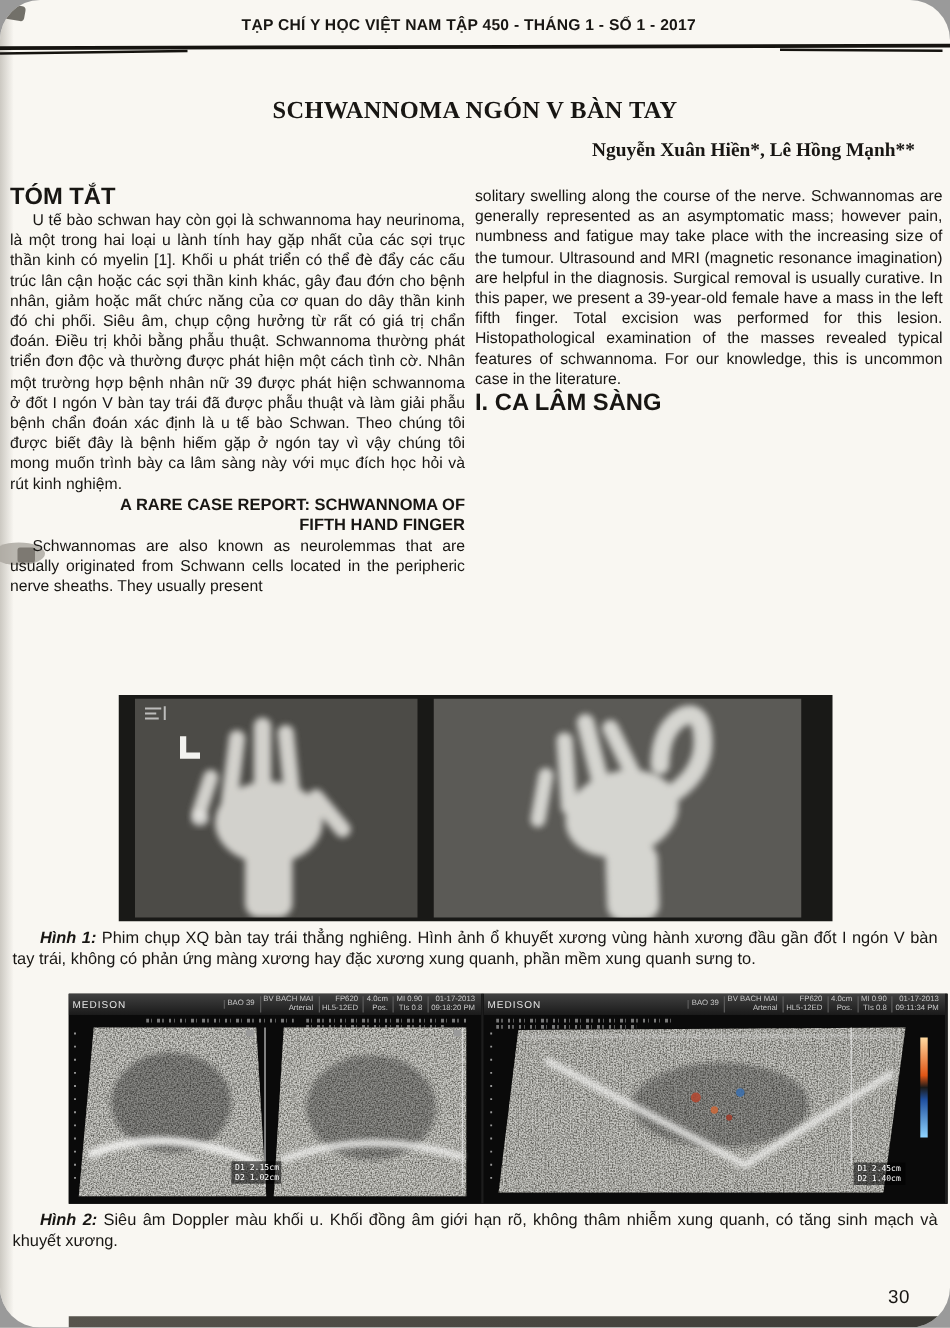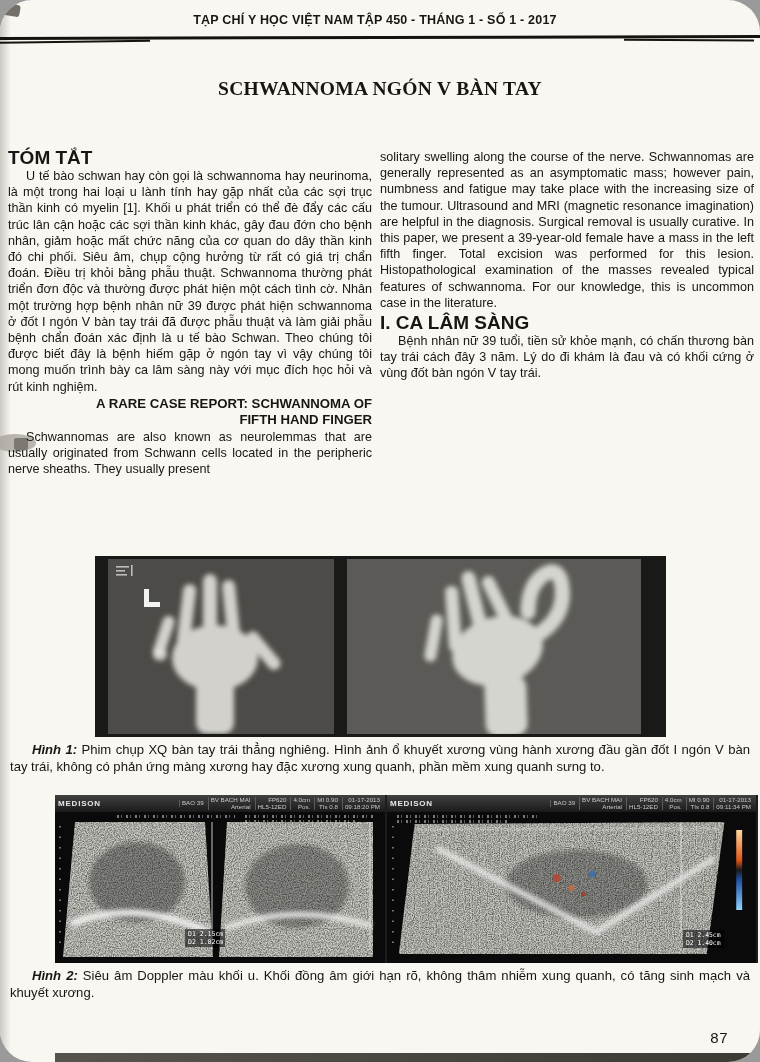--- a/index.html
+++ b/index.html
@@ -47,21 +47,21 @@
   .cap1{top:741px;}
   .cap2{top:967px;}
   .cap-label{font-weight:bold;font-style:italic;}
   
   .fig2{position:absolute;top:795px;left:55px;width:703px;height:168px;display:flex;background:#070707;}
   .us-panel{position:relative;background:#0a0a0a;border-right:2px solid #1d1d1d;overflow:hidden;}
   .us-panel.left{width:330px;}
   .us-panel.right{flex:1;}
   .us-head{position:absolute;top:0;left:0;right:0;height:17px;display:flex;align-items:center;
            padding:0 3px;gap:2px;background:linear-gradient(#414141,#1a1a1a);}
-  .us-brand{font-size:8px;font-weight:bold;color:#e6e6e6;letter-spacing:.8px;margin-right:auto;}
+  .us-brand{font-size:8px;font-weight:normal;color:#e6e6e6;letter-spacing:.8px;margin-right:auto;}
   .us-cell{font-size:6.2px;line-height:6.6px;color:#c9c9c9;text-align:right;border-left:1px solid #5a5a5a;
            padding:0 2px;white-space:nowrap;}
   .us-cell span{display:block;}
   .us-img{position:absolute;left:2px;right:2px;top:17px;bottom:2px;}
   .us-img svg{width:100%;height:100%;display:block;}
   .micro{position:absolute;height:3px;opacity:.75;
          background:repeating-linear-gradient(90deg,#9d9d9d 0 2px,transparent 2px 4px,#787878 4px 5px,transparent 5px 9px);}
   .us-text{font-family:"DejaVu Sans Mono",monospace;}
   
   .pageno{position:absolute;top:1029px;right:32px;font-size:15px;letter-spacing:.5px;}
@@ -77,33 +77,33 @@
   <div class="margin-smudge-inner"></div>
 
   <div class="journal-header">TẠP CHÍ Y HỌC VIỆT NAM TẬP 450 - THÁNG 1 - SỐ 1 - 2017</div>
   <div class="header-rule"></div>
 
   <h1 class="title">
     <br>
     <span>SCHWANNOMA NGÓN V BÀN TAY</span>
   </h1>
 
+  <div class="authors">Nguyễn Xuân Hiền*, Lê Hồng Mạnh**</div>
 
   <div class="columns">
     <div class="col left">
       <h2 class="sec" style="margin-top:0">TÓM TẮT</h2>
       <p class="indent">U tế bào schwan hay còn gọi là schwannoma hay neurinoma, là một trong hai loại u lành tính hay gặp nhất của các sợi trục thần kinh có myelin [1]. Khối u phát triển có thể đè đẩy các cấu trúc lân cận hoặc các sợi thần kinh khác, gây đau đớn cho bệnh nhân, giảm hoặc mất chức năng của cơ quan do dây thần kinh đó chi phối. Siêu âm, chụp cộng hưởng từ rất có giá trị chẩn đoán. Điều trị khỏi bằng phẫu thuật. Schwannoma thường phát triển đơn độc và thường được phát hiện một cách tình cờ. Nhân một trường hợp bệnh nhân nữ 39 được phát hiện schwannoma ở đốt I ngón V bàn tay trái đã được phẫu thuật và làm giải phẫu bệnh chẩn đoán xác định là u tế bào Schwan. Theo chúng tôi được biết đây là bệnh hiếm gặp ở ngón tay vì vậy chúng tôi mong muốn trình bày ca lâm sàng này với mục đích học hỏi và rút kinh nghiệm.</p>
       <div class="subt">A RARE CASE REPORT: SCHWANNOMA OF</div>
       <div class="subt">FIFTH HAND FINGER</div>
       <p class="indent">Schwannomas are also known as neurolemmas that are usually originated from Schwann cells located in the peripheric nerve sheaths. They usually present</p>
     </div>
     <div class="col right">
       <p>solitary swelling along the course of the nerve. Schwannomas are generally represented as an asymptomatic mass; however pain, numbness and fatigue may take place with the increasing size of the tumour. Ultrasound and MRI (magnetic resonance imagination) are helpful in the diagnosis. Surgical removal is usually curative. In this paper, we present a 39-year-old female have a mass in the left fifth finger. Total excision was performed for this lesion. Histopathological examination of the masses revealed typical features of schwannoma. For our knowledge, this is uncommon case in the literature.</p>
       <h2 class="sec">I. CA LÂM SÀNG</h2>
-      <p class="indent">Bệnh nhân nữ 39 tuổi, tiền sử khỏe mạnh, có chấn thương bàn tay trái cách đây 3 năm. Lý do đi khám là đau và có khối cứng ở vùng đốt bàn ngón V tay trái.</p>
     </div>
   </div>
 
   <div class="fig1">
     <div class="xray-panel a">
       <svg viewBox="0 0 226 175" preserveAspectRatio="none">
         <defs>
             <filter id="hb1" x="-30%" y="-30%" width="160%" height="160%">
               <feGaussianBlur stdDeviation="2.4"></feGaussianBlur>
             </filter>
@@ -282,15 +282,15 @@
           <text class="us-text" x="301" y="125" font-size="6.5" fill="#fff">D1 2.45cm</text>
           <text class="us-text" x="301" y="133" font-size="6.5" fill="#fff">D2 1.40cm</text>
           <rect x="352" y="18" width="6" height="80" fill="url(#cbGrad)"></rect>
         </svg>
       </div>
     </div>
   </div>
 
   <p class="caption cap2"><span class="cap-label">Hình 2:</span><span> Siêu âm Doppler màu khối u. Khối đồng âm giới hạn rõ, không thâm nhiễm xung quanh, có tăng sinh mạch và khuyết xương.</span></p>
 
-  <div class="pageno">87</div>
+  <div class="pageno">30</div>
   <div class="bottom-shadow"></div>
 </div>
 
 </body></html>

